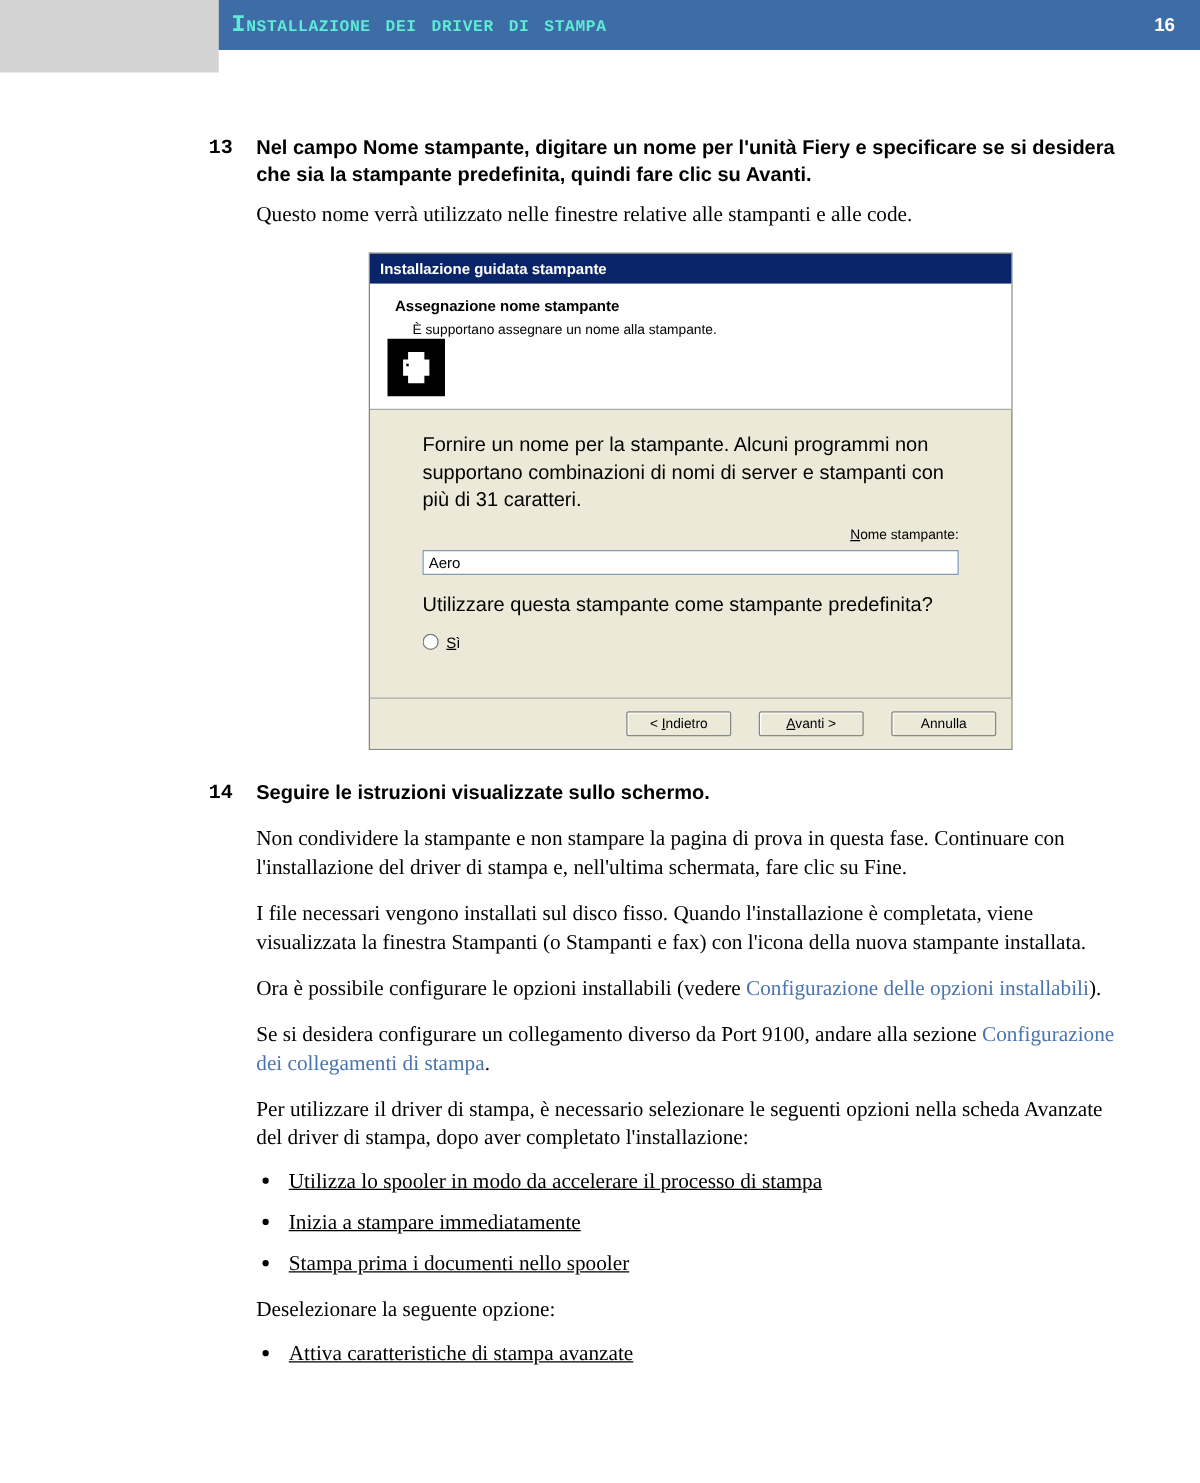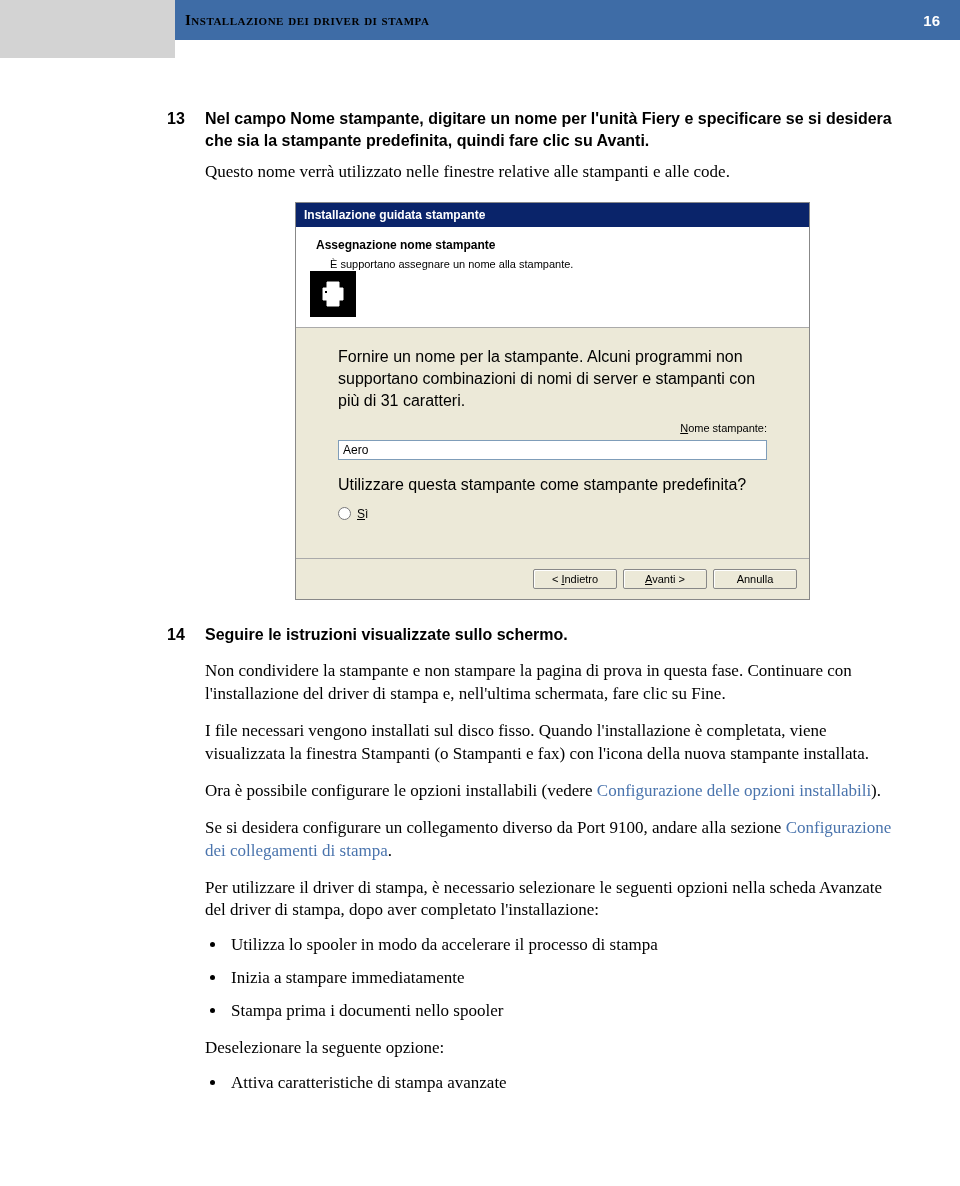--- a/index.html
+++ b/index.html
@@ -1,56 +1,56 @@
 <!DOCTYPE html>
 <html><head>
 <meta charset="utf-8">
 <style>
   * { margin: 0; padding: 0; box-sizing: border-box; }
   body { font-family: Georgia, 'Times New Roman', serif; background: #fff; width: 960px; margin: 0 auto; color: #000; }
 
   .header-bar { display: flex; height: 40px; }
   .header-left { width: 175px; background: #d3d3d3; }
   .header-right { flex: 1; background: #3e6ca6; display: flex; align-items: center; justify-content: space-between; padding: 0 20px 0 10px; }
-  .header-title { color: #000000; font-family: Liberation Serif, serif; font-size: 15px; font-weight: bold; letter-spacing: 0.5px; font-variant: small-caps; }
+  .header-title { color: #5eead4; font-family: Liberation Mono, monospace; font-size: 19px; font-weight: bold; letter-spacing: 0.5px; font-variant: small-caps; }
   .header-page { color: #fff; font-family: Arial, sans-serif; font-size: 15px; font-weight: bold; }
   .header-stub { display:flex; height: 18px; }
   .stub-left { width: 175px; background: #d3d3d3; }
 
   .content { padding: 50px 60px 40px 205px; font-size: 17px; line-height: 1.35; }
   .step { margin-bottom: 10px; position: relative; }
-  .step-num { position: absolute; left: -38px; font-family: Liberation Sans, sans-serif; font-weight: bold; font-size: 16px; }
+  .step-num { position: absolute; left: -38px; font-family: Liberation Mono, monospace; font-weight: bold; font-size: 16px; }
   .step-text-bold { font-family: Arial, sans-serif; font-weight: bold; font-size: 16px; }
   .step-text-plain { font-family: Georgia, serif; font-size: 17px; margin-top: 10px; }
 
   .para { margin-top: 14px; }
   .link-blue { color: #4a74ad; }
 
   .bullets { margin: 12px 0 0 22px; }
-  .bullets li { list-style: disc; margin-bottom: 10px; font-family: Georgia, serif; padding-left: 4px; }
+  .bullets li { list-style: disc; margin-bottom: 10px; font-family: Georgia, serif; padding-left: 4px; text-decoration: underline; }
 
   
   .wizard { width: 515px; margin: 18px auto 24px auto; border: 1px solid #888; font-family: Tahoma, Arial, sans-serif; font-size: 12px; background: #ece9d8; color:#000; }
   .wizard-title { background: #0a246a; color: #fff; padding: 4px 8px; font-size: 12px; font-weight: bold; }
   .wizard-head { background: #fff; border-bottom: 1px solid #aaa; padding: 10px 14px; display:flex; justify-content: space-between; align-items:flex-start;flex-direction:column; }
   .wizard-head-left { padding-left: 6px; }
   .wizard-h1 { font-weight: bold; font-size: 12px; }
   .wizard-h2 { font-size: 11px; margin: 3px 0 0 14px; }
   .wizard-icon { width: 46px; height: 46px; background:#000; display:flex; align-items:center; justify-content:center; }
   .wizard-icon svg { fill:#fff; }
 
   .wizard-body { padding: 18px 42px 30px 42px; min-height: 230px; }
   .wizard-body p { font-size: 16px; margin-bottom: 10px; }
   .wizard-label { font-size: 11px; margin-bottom: 4px; display:block;text-align:right; }
   .wizard-input { width: 100%; border: 1px solid #7f9db9; background:#fff; padding: 2px 4px; font-size: 12px; font-family: Tahoma, Arial, sans-serif; }
   .wizard-radio-row { display:flex; align-items:center; margin-top:4px; }
   .wizard-radio-row input { margin-right: 6px; }
   .underline { text-decoration: underline; }
 
-  .wizard-buttons { background: #ece9d8; border-top: 1px solid #aaa; padding: 10px 12px; display:flex; justify-content:flex-end; gap:6px; }
+  .wizard-buttons { background: #ece9d8; border-top: 1px solid #aaa; padding: 10px 12px; display:flex; justify-content:flex-end; gap:22px; }
   .wizard-btn { min-width: 84px; padding: 3px 8px; font-size: 11px; font-family: Tahoma, Arial, sans-serif; background: #ece9d8; border: 1px solid #888; border-radius: 2px; box-shadow: inset 1px 1px 0 #fff; }
 </style>
 </head>
 <body>
 
 <div class="header-bar">
   <div class="header-left"></div>
   <div class="header-right">
     <span class="header-title">Installazione dei driver di stampa</span>
     <span class="header-page">16</span>

